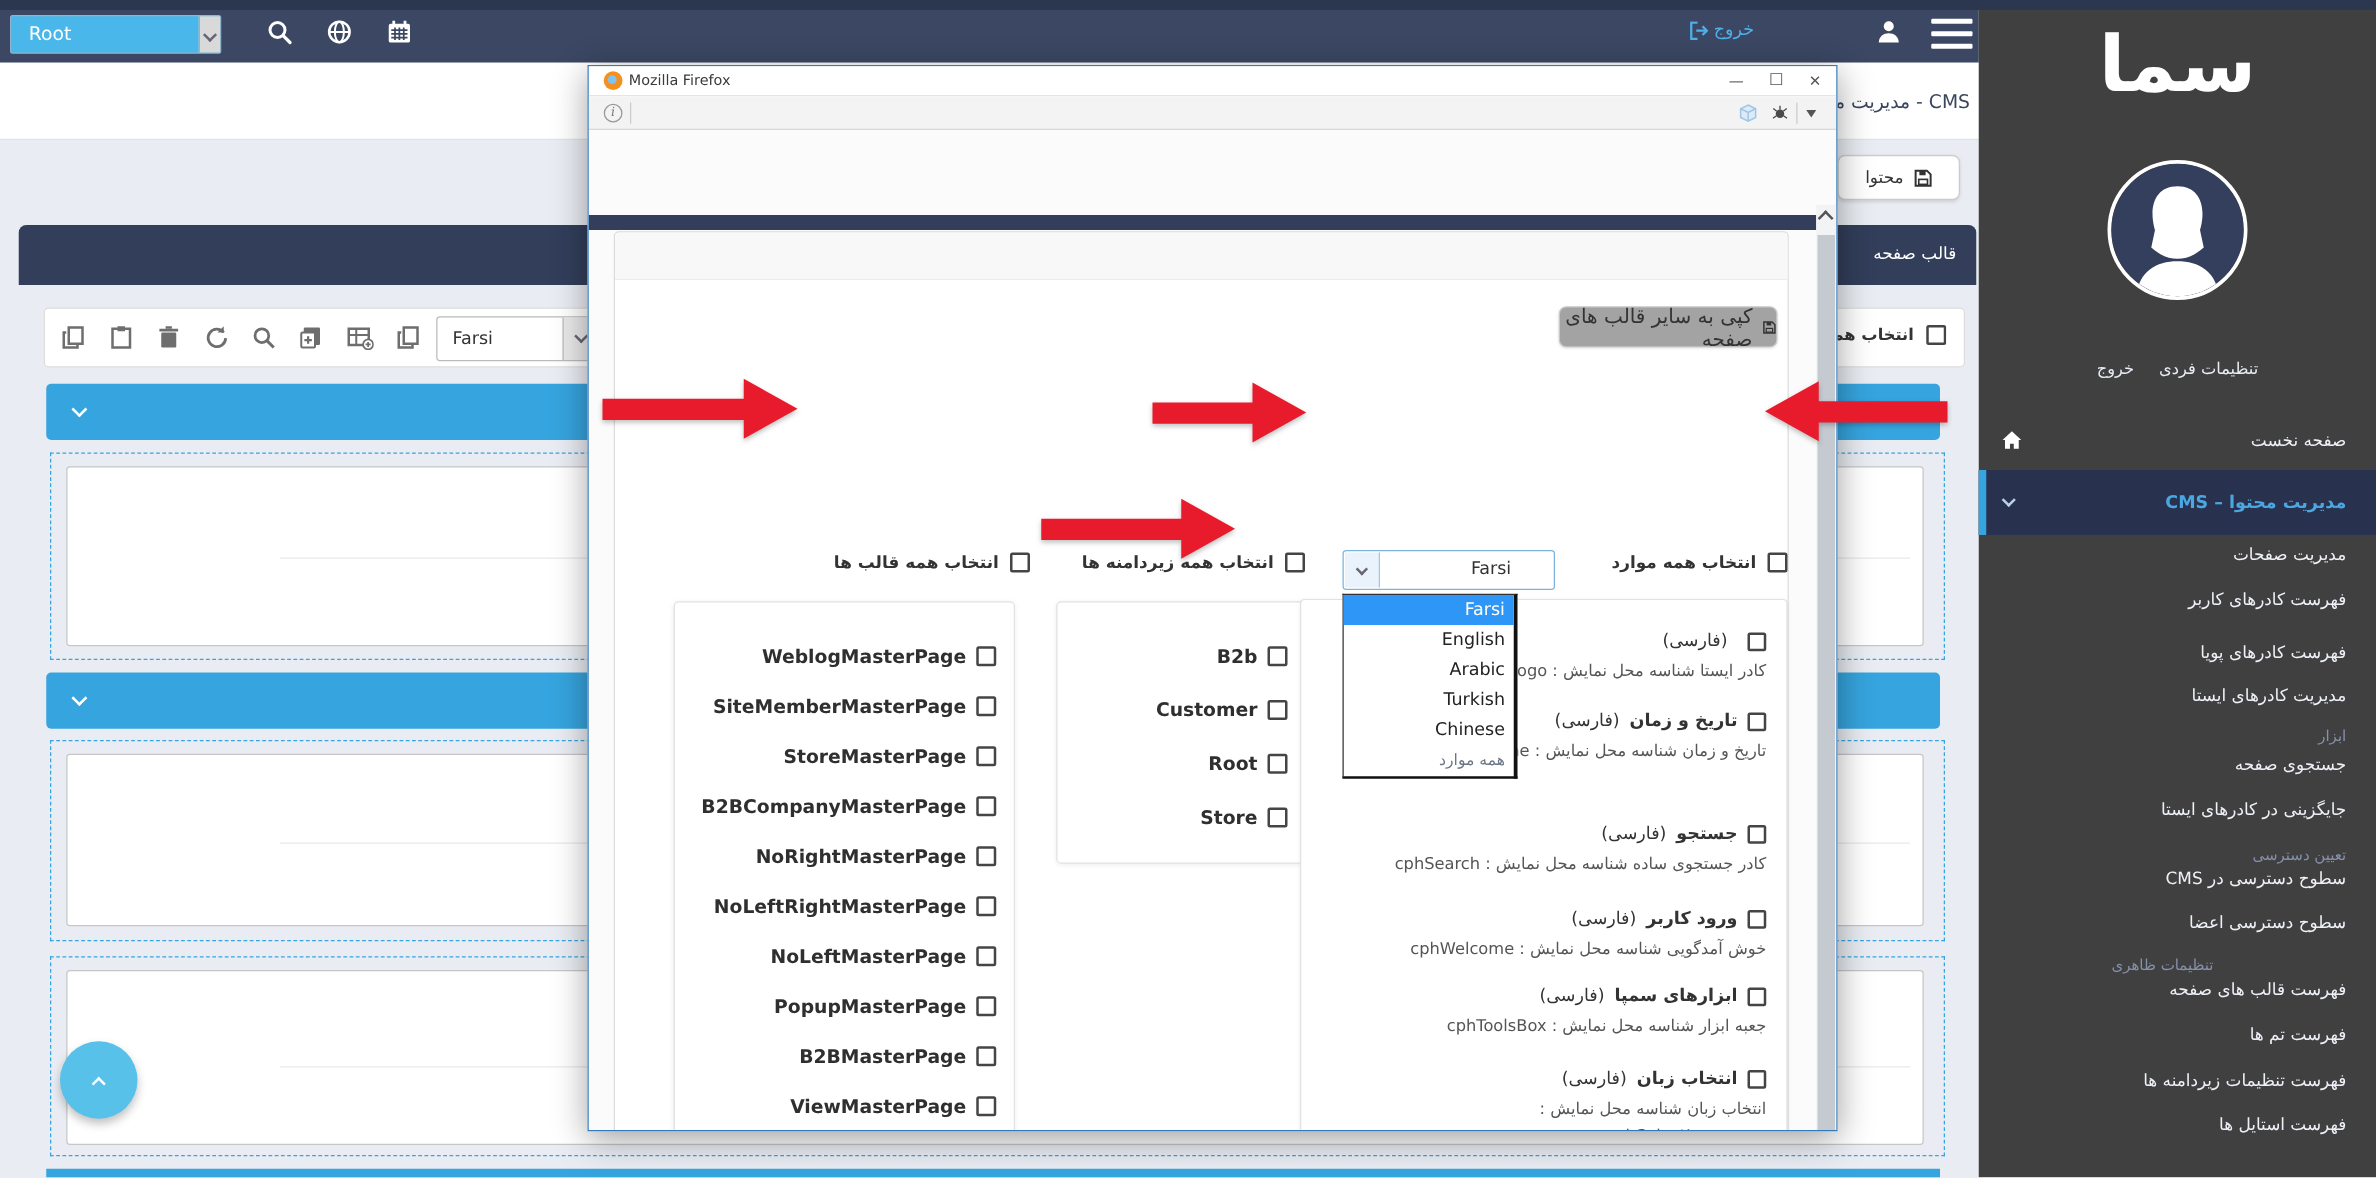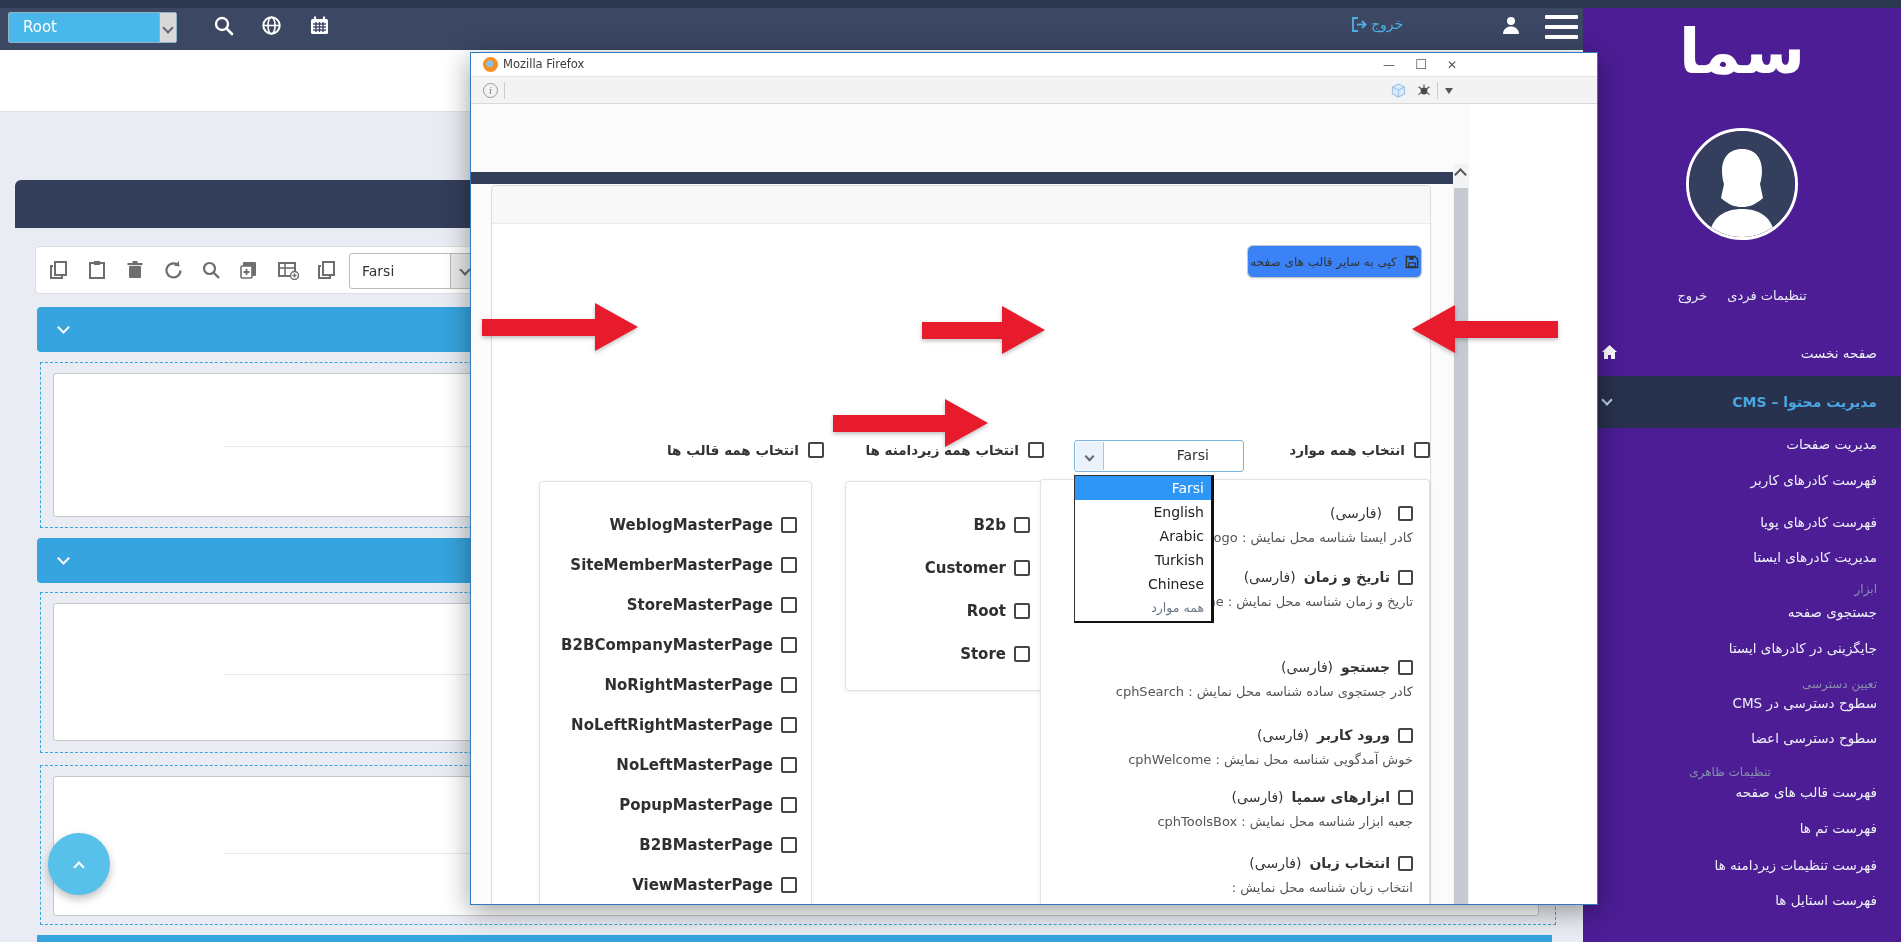--- a/index.html
+++ b/index.html
@@ -36,53 +36,53 @@
   #toolbar-select .seg{position:absolute;right:0;top:0;width:28px;height:34px;background:#e9e9e9;border-left:1px solid #bbb;text-align:center;line-height:30px}
   #toolbar-selall{position:absolute;right:14px;top:13px;display:flex;direction:rtl;gap:10px;align-items:center;font-size:13px;font-weight:bold;color:#333;width:150px;overflow:hidden}
   .bluebar{left:37px;width:1515px;height:45px;background:#36a4de;border-radius:4px;z-index:1}
   .bluebar .chev{position:absolute;left:22px;top:16px;width:9px;height:9px}
   .dashedbox{left:40px;width:1516px;border:1px dashed #36a4de;z-index:1}
   .whitebox{position:absolute;left:12px;top:10px;right:16px;background:#fff;border:1px solid #c6c6c6;border-radius:3px}
   .whitebox .hr{position:absolute;left:170px;right:10px;height:1px;background:#e9e9e9}
   #fab{left:48px;top:833px;width:62px;height:62px;border-radius:50%;background:#57c1ea;box-shadow:0 4px 8px rgba(0,0,0,.25);z-index:6;display:flex;align-items:center;justify-content:center}
   #bottom-blue{left:37px;top:935px;width:1515px;height:20px;background:#36a4de;z-index:1}
   
-  #sidebar{left:1583px;top:0;width:318px;height:942px;background:#4c1d95;z-index:3;color:#eef1f7}
+  #sidebar{left:1583px;top:0;width:318px;height:942px;background:#404040;z-index:3;color:#eef1f7}
   #logo{width:100%;text-align:center;margin-top:10px;font-size:62px;color:#fff;font-weight:bold;line-height:84px;height:84px}
   #avatar{position:absolute;left:103px;top:128px;width:112px;height:112px;border:3px solid #fff;border-radius:50%;overflow:hidden}
   #profile-links{position:absolute;left:0;top:288px;width:100%;display:flex;direction:rtl;justify-content:center;gap:20px;font-size:13px;color:#e9edf5}
   .side-row{position:absolute;left:0;width:318px;height:36px;font-size:13.5px;color:#eef1f7;direction:rtl;line-height:36px;padding-right:24px}
   .side-row .lefticon{position:absolute;left:18px;top:9px}
   #home-row{top:334px;height:38px;line-height:38px}
   #cms-row{top:376px;height:52px;line-height:52px;background:#28324e;color:#4aa7e2;font-weight:bold;font-size:14px}
   #cms-row .ind{position:absolute;left:0;top:0;width:6px;height:52px;background:#36a4de}
   #cms-row .chev{position:absolute;left:20px;top:20px;border-color:#bcd0e8}
   .menu-item{position:absolute;right:0;width:368px;direction:rtl;padding-right:24px;font-size:13.5px;color:#eef1f7;line-height:24px}
   .menu-section{position:absolute;right:0;width:318px;direction:rtl;padding-right:24px;font-size:12px;color:#8590ab;line-height:22px}
   
-  #fxwin{left:470px;top:52px;width:1128px;height:853px;background:#fff;border:1px solid #3279bd;box-shadow:0 6px 26px rgba(0,0,0,.38);z-index:10;overflow:hidden}
+  #fxwin{left:470px;top:52px;width:1000px;height:853px;background:#fff;border:1px solid #3279bd;box-shadow:0 6px 26px rgba(0,0,0,.38);z-index:10;overflow:hidden}
   #fx-title{position:absolute;left:0;top:0;width:100%;height:24px;background:#fff;border-bottom:1px solid #e4e4e4}
   #fx-title .t{position:absolute;left:32px;top:4px;font-size:11.5px;color:#3a3a3a}
   #fx-logo{position:absolute;left:12px;top:4px;width:15px;height:15px;border-radius:50%;background:radial-gradient(circle at 45% 45%,#7ec4ee 0 3px,#f78f1e 4px 8px)}
   .fx-ctl{position:absolute;top:2px;width:26px;height:20px;text-align:center;font-size:12px;color:#555;line-height:20px}
   #fx-url{position:absolute;left:0;top:24px;width:100%;height:27px;background:#f4f3f3;border-bottom:1px solid #d8d8d8;font-size:12.5px;line-height:27px}
   #fx-url .info{position:absolute;left:12px;top:6px;width:15px;height:15px;border:1px solid #999;border-radius:50%;color:#777;font-size:10px;line-height:14px;text-align:center;font-family:"DejaVu Serif",serif;font-style:italic}
   #fx-url .sep{position:absolute;left:33px;top:5px;width:1px;height:17px;background:#ccc}
   #url-text{position:absolute;left:42px;top:0;width:850px;white-space:nowrap;overflow:hidden;color:#8a8a8a}
   #url-text b{color:#222;font-weight:bold}
   #fx-content{position:absolute;left:0;top:51px;width:998px;height:801px;background:#fbfbfb}
   #site-navy-strip{position:absolute;left:0;top:68px;width:982px;height:12px;background:#323e5a}
   
   #fx-scroll{position:absolute;left:982px;top:60px;width:16px;height:792px;background:#f2f3f5}
   #fx-scroll .thumb{position:absolute;left:1px;top:24px;width:14px;height:726px;background:#c5cad1}
   #fx-scroll .ar{position:absolute;left:3px;width:9px;height:9px;border-right:2px solid #555;border-bottom:2px solid #555}
   
   #panel{position:absolute;left:20px;top:81px;width:940px;height:765px;background:#fff;border:1px solid #dcdcdc;border-radius:4px}
   #panel-head{position:absolute;left:0;top:0;width:100%;height:38px;background:#f8f8f9;border-bottom:1px solid #ececec;border-radius:4px 4px 0 0}
-  #copy-btn{position:absolute;left:755px;top:59px;width:175px;height:33px;background:#3b82f6;border:1px solid #c8c8c8;border-radius:6px;box-shadow:0 1px 2px rgba(0,0,0,.08);display:flex;direction:rtl;align-items:center;justify-content:center;gap:8px;font-size:12px;color:#333}
+  #copy-btn{position:absolute;left:755px;top:59px;width:175px;height:33px;background:#a3a3a3;border:1px solid #c8c8c8;border-radius:6px;box-shadow:0 1px 2px rgba(0,0,0,.08);display:flex;direction:rtl;align-items:center;justify-content:center;gap:8px;font-size:16px;color:#333}
   #tabbar{position:absolute;left:15px;top:99px;width:910px;height:55px;background:#323e5a;border-radius:6px 6px 0 0}
   #tab-active{position:absolute;left:595px;top:8px;width:315px;height:47px;background:#fff;border-radius:5px 5px 0 0;text-align:center;font-size:13px;color:#333;line-height:47px}
   .colhead{position:absolute;display:flex;direction:rtl;align-items:center;gap:9px;font-size:13.5px;font-weight:bold;color:#333}
   .card{position:absolute;background:#fff;border:1px solid #e2e2e2;border-radius:4px;box-shadow:0 1px 4px rgba(0,0,0,.07)}
   .card .list{position:absolute;top:0;left:0;right:0;display:flex;flex-direction:column;align-items:flex-end;padding:30px 14px 0 0}
   .lrow{display:flex;direction:rtl;align-items:center;gap:8px;height:26px;font-size:15px;font-weight:bold;color:#2f2f2f}
   
   #lang-select{position:absolute;left:582px;top:254px;width:170px;height:32px;background:#fff;border:1px solid #7cb4dd;border-radius:3px;z-index:21;font-size:14px;color:#333}
   #lang-select .val{position:absolute;right:34px;top:6px}
   #lang-select .seg{position:absolute;left:1px;top:1px;width:28px;height:28px;background:#eaf3fb;border-right:1px solid #9ec7e8;text-align:center;line-height:26px}
@@ -163,21 +163,21 @@
     </div>
 
   <div id="pageheader" class="abs"></div>
   <div id="page-title" class="abs">مدیریت محتوا - CMS</div>
   <div id="save-btn" class="abs rtl">
     <svg width="15" height="15" viewBox="0 0 15 15">
         <path d="M1.5 1.5h9l3 3v9h-12z" fill="none" stroke="#333" stroke-width="1.6"></path>
         <rect x="4" y="8.5" width="7" height="4" fill="none" stroke="#333" stroke-width="1.3"></rect>
         <rect x="4.5" y="1.8" width="5" height="3.4" fill="#333"></rect>
       </svg>
-    <span>ظاهری</span>
+    <span>محتوا</span>
   </div>
 
   <div class="abs row-navy">
     <span class="cap">قالب صفحه</span>
   </div>
   <div id="toolbar" class="abs">
     <div class="icons">
       <span>
           <svg width="20" height="20" viewBox="0 0 20 20">
             <rect x="6" y="2" width="11" height="13" fill="none" stroke="#6e6e6e" stroke-width="2"></rect>

